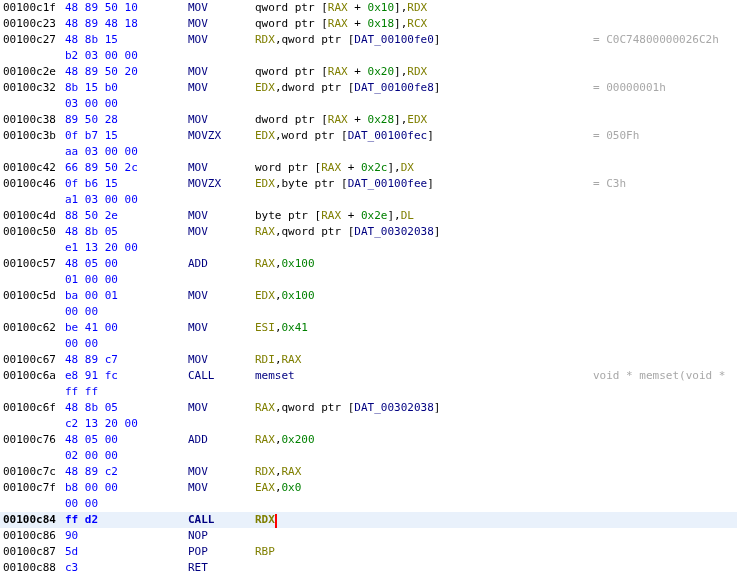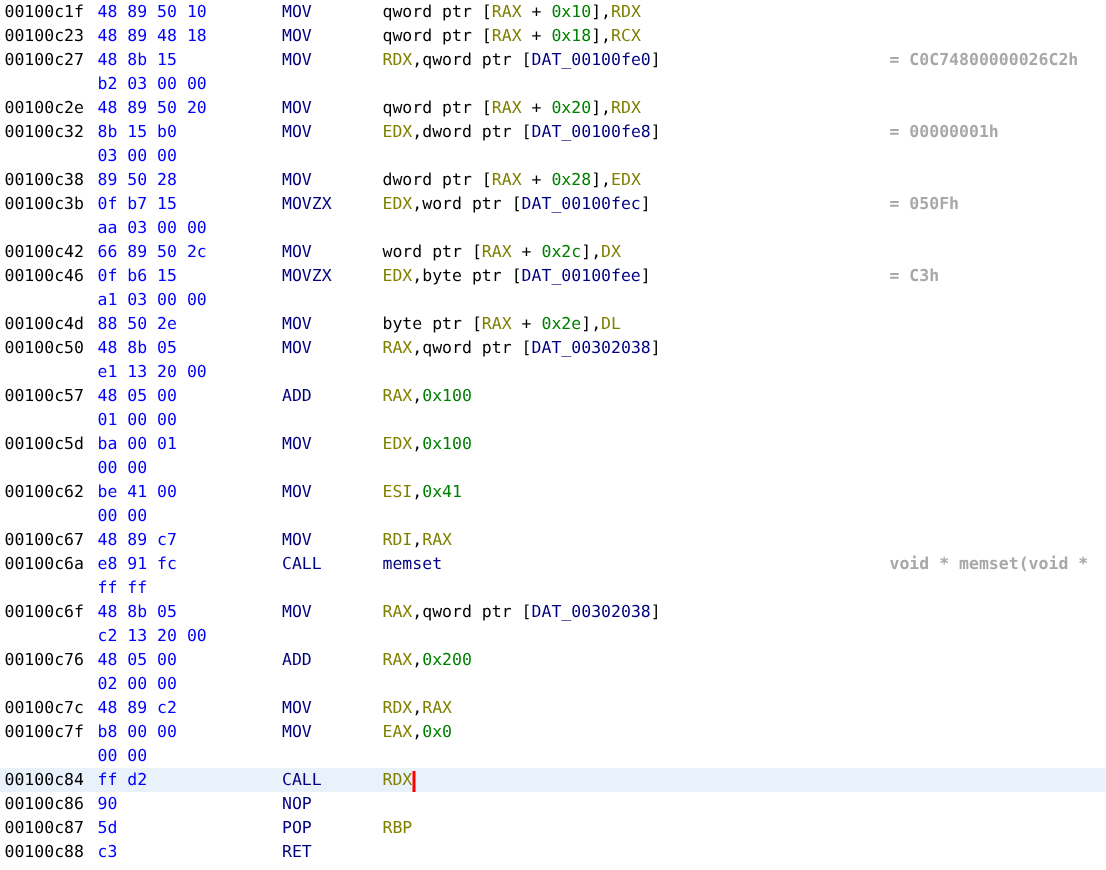--- a/index.html
+++ b/index.html
@@ -8,27 +8,27 @@
     --c-comment:#a8a8a8; --c-hl:#e9f1fb; --c-cursor:#ff0000; --c-bg:#ffffff;
   }
   html,body{margin:0;padding:0;}
   body{width:737px;height:580px;background:var(--c-bg);overflow:hidden;}
   .listing{
     position:relative;width:737px;height:408px;
     font-family:"DejaVu Sans Mono","Liberation Mono",monospace;
     font-size:11px;line-height:16px;white-space:pre;
   }
   .row{position:relative;height:16px;width:737px;}
-  .row.hl{background:var(--c-hl);}
+  .row.hl{background:var(--c-hl);font-weight:bold;}
   .col{position:absolute;top:0;white-space:pre;}
   .addr {left:3px;  color:var(--c-address);}
   .bytes{left:65px; color:var(--c-bytes);}
   .mn   {left:188px;color:var(--c-mnemonic);}
   .ops  {left:255px;color:#000;}
-  .cmt  {left:593px;color:var(--c-comment);font-weight:bold;}
+  .cmt  {left:593px;color:var(--c-comment);}
   .tok-plain{color:#000000;}
   .tok-register{color:var(--c-register);}
   .tok-scalar{color:var(--c-scalar);}
   .tok-label{color:var(--c-label);}
   .cursor{display:inline-block;width:2px;height:14px;background:var(--c-cursor);vertical-align:bottom;}
 </style>
 </head>
 <body>
 
 <div class="listing" id="listing"><div class="row"><span class="col addr">00100c1f</span><span class="col bytes">48 89 50 10</span><span class="col mn">MOV</span><span class="col ops"><span class="tok-plain">qword ptr [</span><span class="tok-register">RAX</span><span class="tok-plain"> + </span><span class="tok-scalar">0x10</span><span class="tok-plain">],</span><span class="tok-register">RDX</span></span></div><div class="row"><span class="col addr">00100c23</span><span class="col bytes">48 89 48 18</span><span class="col mn">MOV</span><span class="col ops"><span class="tok-plain">qword ptr [</span><span class="tok-register">RAX</span><span class="tok-plain"> + </span><span class="tok-scalar">0x18</span><span class="tok-plain">],</span><span class="tok-register">RCX</span></span></div><div class="row"><span class="col addr">00100c27</span><span class="col bytes">48 8b 15</span><span class="col mn">MOV</span><span class="col ops"><span class="tok-register">RDX</span><span class="tok-plain">,qword ptr [</span><span class="tok-label">DAT_00100fe0</span><span class="tok-plain">]</span></span><span class="col cmt">= C0C74800000026C2h</span></div><div class="row"><span class="col bytes">b2 03 00 00</span></div><div class="row"><span class="col addr">00100c2e</span><span class="col bytes">48 89 50 20</span><span class="col mn">MOV</span><span class="col ops"><span class="tok-plain">qword ptr [</span><span class="tok-register">RAX</span><span class="tok-plain"> + </span><span class="tok-scalar">0x20</span><span class="tok-plain">],</span><span class="tok-register">RDX</span></span></div><div class="row"><span class="col addr">00100c32</span><span class="col bytes">8b 15 b0</span><span class="col mn">MOV</span><span class="col ops"><span class="tok-register">EDX</span><span class="tok-plain">,dword ptr [</span><span class="tok-label">DAT_00100fe8</span><span class="tok-plain">]</span></span><span class="col cmt">= 00000001h</span></div><div class="row"><span class="col bytes">03 00 00</span></div><div class="row"><span class="col addr">00100c38</span><span class="col bytes">89 50 28</span><span class="col mn">MOV</span><span class="col ops"><span class="tok-plain">dword ptr [</span><span class="tok-register">RAX</span><span class="tok-plain"> + </span><span class="tok-scalar">0x28</span><span class="tok-plain">],</span><span class="tok-register">EDX</span></span></div><div class="row"><span class="col addr">00100c3b</span><span class="col bytes">0f b7 15</span><span class="col mn">MOVZX</span><span class="col ops"><span class="tok-register">EDX</span><span class="tok-plain">,word ptr [</span><span class="tok-label">DAT_00100fec</span><span class="tok-plain">]</span></span><span class="col cmt">= 050Fh</span></div><div class="row"><span class="col bytes">aa 03 00 00</span></div><div class="row"><span class="col addr">00100c42</span><span class="col bytes">66 89 50 2c</span><span class="col mn">MOV</span><span class="col ops"><span class="tok-plain">word ptr [</span><span class="tok-register">RAX</span><span class="tok-plain"> + </span><span class="tok-scalar">0x2c</span><span class="tok-plain">],</span><span class="tok-register">DX</span></span></div><div class="row"><span class="col addr">00100c46</span><span class="col bytes">0f b6 15</span><span class="col mn">MOVZX</span><span class="col ops"><span class="tok-register">EDX</span><span class="tok-plain">,byte ptr [</span><span class="tok-label">DAT_00100fee</span><span class="tok-plain">]</span></span><span class="col cmt">= C3h</span></div><div class="row"><span class="col bytes">a1 03 00 00</span></div><div class="row"><span class="col addr">00100c4d</span><span class="col bytes">88 50 2e</span><span class="col mn">MOV</span><span class="col ops"><span class="tok-plain">byte ptr [</span><span class="tok-register">RAX</span><span class="tok-plain"> + </span><span class="tok-scalar">0x2e</span><span class="tok-plain">],</span><span class="tok-register">DL</span></span></div><div class="row"><span class="col addr">00100c50</span><span class="col bytes">48 8b 05</span><span class="col mn">MOV</span><span class="col ops"><span class="tok-register">RAX</span><span class="tok-plain">,qword ptr [</span><span class="tok-label">DAT_00302038</span><span class="tok-plain">]</span></span></div><div class="row"><span class="col bytes">e1 13 20 00</span></div><div class="row"><span class="col addr">00100c57</span><span class="col bytes">48 05 00</span><span class="col mn">ADD</span><span class="col ops"><span class="tok-register">RAX</span><span class="tok-plain">,</span><span class="tok-scalar">0x100</span></span></div><div class="row"><span class="col bytes">01 00 00</span></div><div class="row"><span class="col addr">00100c5d</span><span class="col bytes">ba 00 01</span><span class="col mn">MOV</span><span class="col ops"><span class="tok-register">EDX</span><span class="tok-plain">,</span><span class="tok-scalar">0x100</span></span></div><div class="row"><span class="col bytes">00 00</span></div><div class="row"><span class="col addr">00100c62</span><span class="col bytes">be 41 00</span><span class="col mn">MOV</span><span class="col ops"><span class="tok-register">ESI</span><span class="tok-plain">,</span><span class="tok-scalar">0x41</span></span></div><div class="row"><span class="col bytes">00 00</span></div><div class="row"><span class="col addr">00100c67</span><span class="col bytes">48 89 c7</span><span class="col mn">MOV</span><span class="col ops"><span class="tok-register">RDI</span><span class="tok-plain">,</span><span class="tok-register">RAX</span></span></div><div class="row"><span class="col addr">00100c6a</span><span class="col bytes">e8 91 fc</span><span class="col mn">CALL</span><span class="col ops"><span class="tok-label">memset</span></span><span class="col cmt">void * memset(void * </span></div><div class="row"><span class="col bytes">ff ff</span></div><div class="row"><span class="col addr">00100c6f</span><span class="col bytes">48 8b 05</span><span class="col mn">MOV</span><span class="col ops"><span class="tok-register">RAX</span><span class="tok-plain">,qword ptr [</span><span class="tok-label">DAT_00302038</span><span class="tok-plain">]</span></span></div><div class="row"><span class="col bytes">c2 13 20 00</span></div><div class="row"><span class="col addr">00100c76</span><span class="col bytes">48 05 00</span><span class="col mn">ADD</span><span class="col ops"><span class="tok-register">RAX</span><span class="tok-plain">,</span><span class="tok-scalar">0x200</span></span></div><div class="row"><span class="col bytes">02 00 00</span></div><div class="row"><span class="col addr">00100c7c</span><span class="col bytes">48 89 c2</span><span class="col mn">MOV</span><span class="col ops"><span class="tok-register">RDX</span><span class="tok-plain">,</span><span class="tok-register">RAX</span></span></div><div class="row"><span class="col addr">00100c7f</span><span class="col bytes">b8 00 00</span><span class="col mn">MOV</span><span class="col ops"><span class="tok-register">EAX</span><span class="tok-plain">,</span><span class="tok-scalar">0x0</span></span></div><div class="row"><span class="col bytes">00 00</span></div><div class="row hl"><span class="col addr">00100c84</span><span class="col bytes">ff d2</span><span class="col mn">CALL</span><span class="col ops"><span class="tok-register">RDX</span><span class="cursor"></span></span></div><div class="row"><span class="col addr">00100c86</span><span class="col bytes">90</span><span class="col mn">NOP</span></div><div class="row"><span class="col addr">00100c87</span><span class="col bytes">5d</span><span class="col mn">POP</span><span class="col ops"><span class="tok-register">RBP</span></span></div><div class="row"><span class="col addr">00100c88</span><span class="col bytes">c3</span><span class="col mn">RET</span></div></div>

